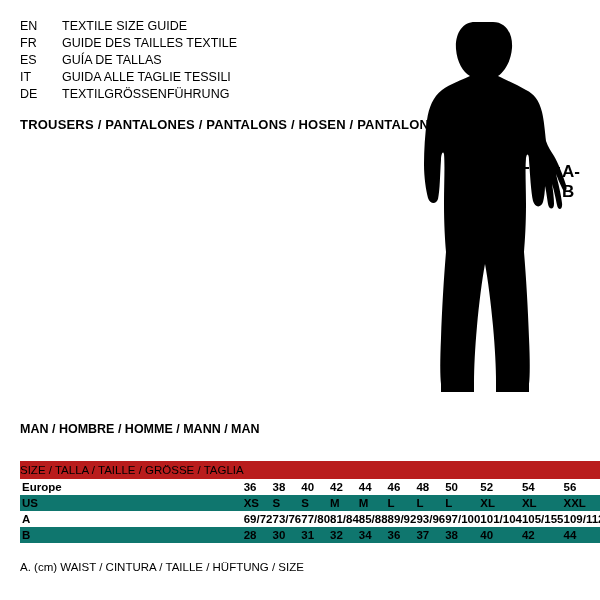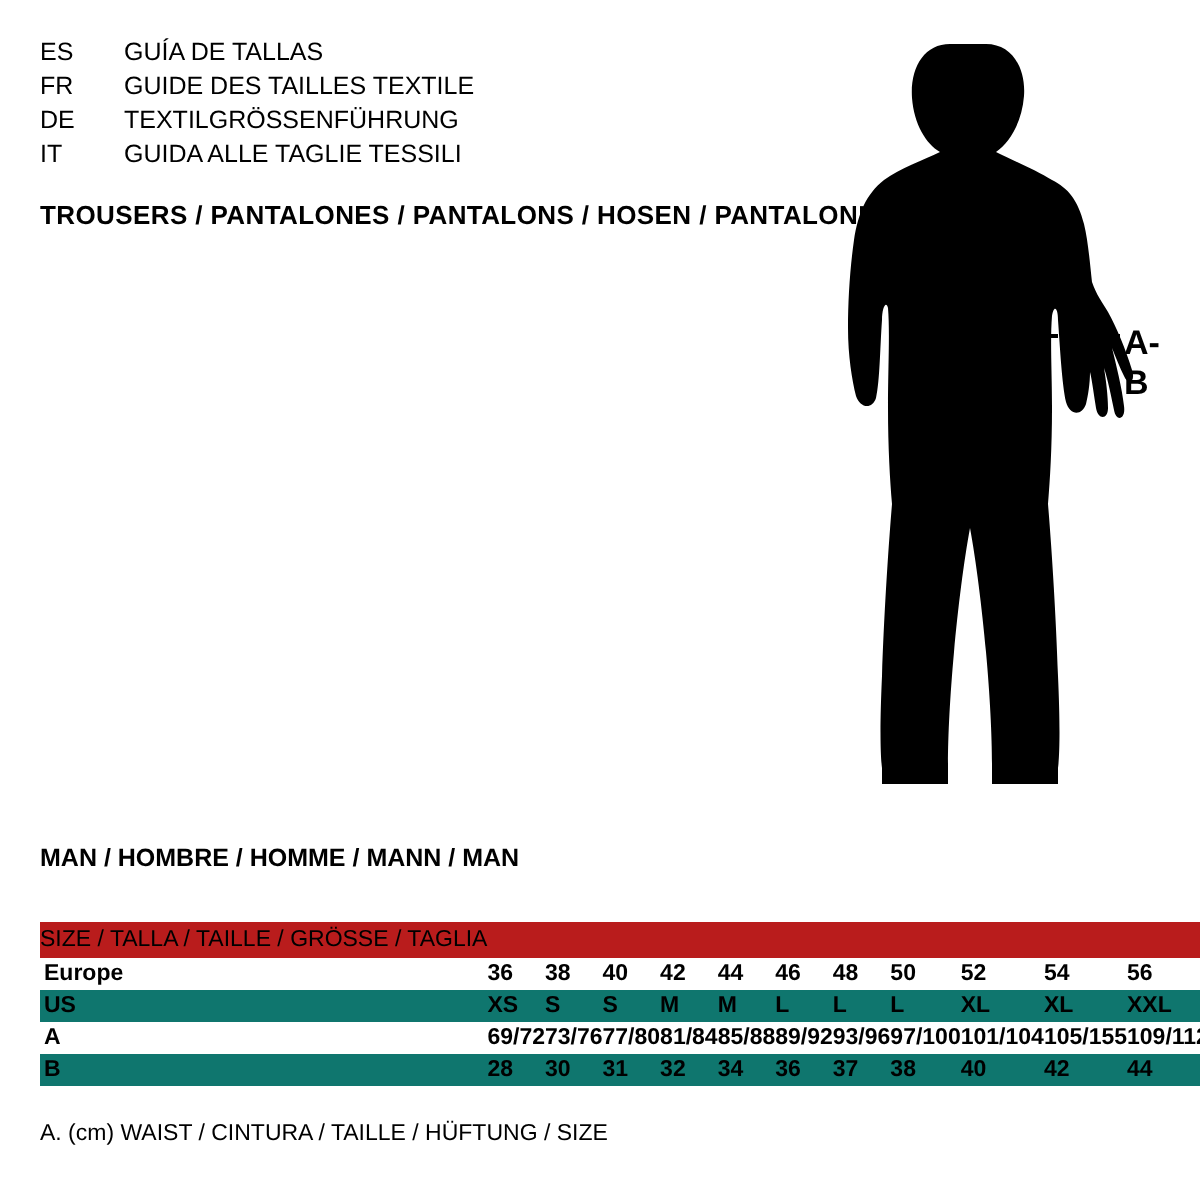--- a/index.html
+++ b/index.html
@@ -114,34 +114,38 @@
   }
   .notes div { white-space: nowrap; }
 </style>
 </head>
 <body>
 
 <div class="page">
 
   <div class="langs">
     <div class="lang-row">
+      <span class="lang-code">EN</span>
+      <span class="lang-text">TEXTILE SIZE GUIDE</span>
+    </div>
+    <div class="lang-row">
+      <span class="lang-code">FR</span>
+      <span class="lang-text">GUIDE DES TAILLES TEXTILE</span>
+    </div>
+    <div class="lang-row">
       <span class="lang-code">ES</span>
       <span class="lang-text">GUÍA DE TALLAS</span>
     </div>
     <div class="lang-row">
-      <span class="lang-code">FR</span>
-      <span class="lang-text">GUIDE DES TAILLES TEXTILE</span>
+      <span class="lang-code">IT</span>
+      <span class="lang-text">GUIDA ALLE TAGLIE TESSILI</span>
     </div>
     <div class="lang-row">
       <span class="lang-code">DE</span>
       <span class="lang-text">TEXTILGRÖSSENFÜHRUNG</span>
-    </div>
-    <div class="lang-row">
-      <span class="lang-code">IT</span>
-      <span class="lang-text">GUIDA ALLE TAGLIE TESSILI</span>
     </div>
   </div>
 
   <div class="section-title">TROUSERS / PANTALONES / PANTALONS / HOSEN / PANTALONI</div>
 
   <div class="figure">
     <svg width="190" height="400" viewBox="0 0 190 400">
       <path fill="#000000" d="
         M 75 14
         C 62 14, 55 26, 56 41

